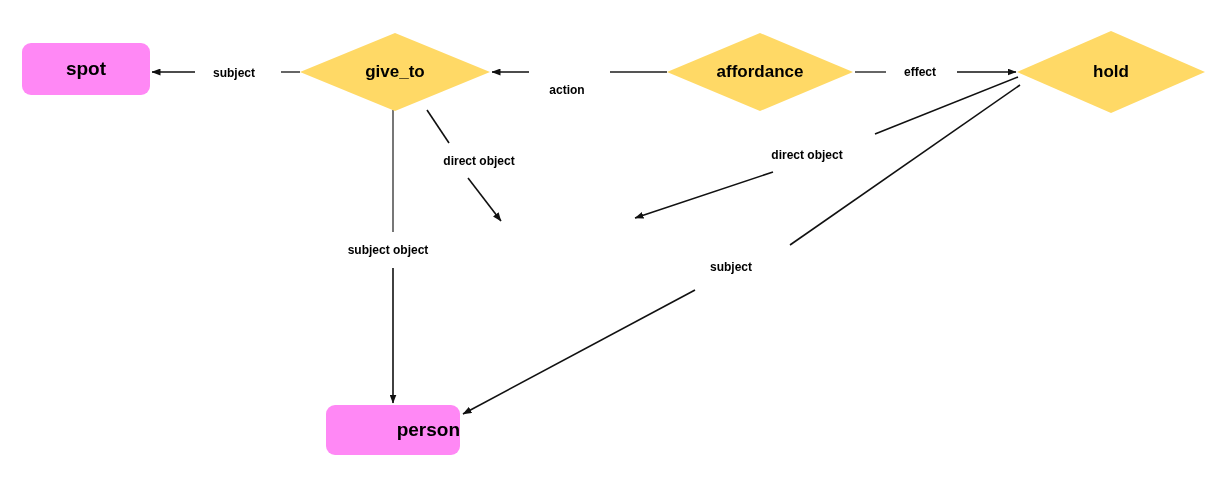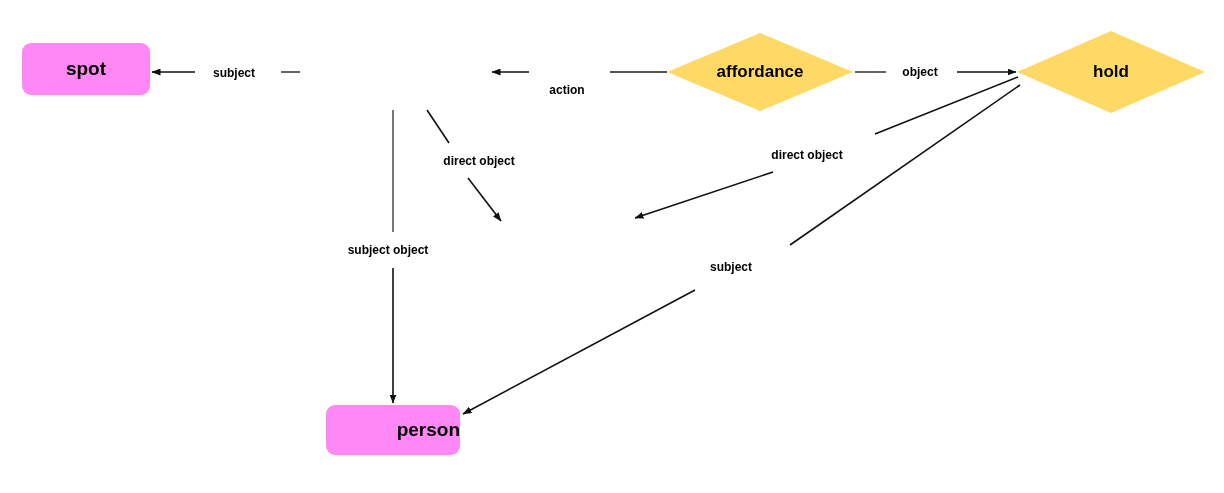--- a/index.html
+++ b/index.html
@@ -117,37 +117,41 @@
     <g>
       <line x1="1020" y1="85" x2="790" y2="245" stroke="#111111" stroke-width="1.6"></line>
       <line x1="695" y1="290" x2="463" y2="414" stroke="#111111" stroke-width="1.6" marker-end="url(#arrowhead)"></line>
     </g>
   </svg>
 
   <div class="node node-entity" style="left:22px; top:43px; width:128px; height:52px;">
     <span>spot</span>
   </div>
 
+  <div class="node node-predicate" style="left:300px; top:33px; width:190px; height:78px;">
+    <span class="diamond-shape"></span>
+    <span class="diamond-label">give_to</span>
+  </div>
 
   <div class="node node-predicate" style="left:667px; top:33px; width:186px; height:78px;">
     <span class="diamond-shape"></span>
     <span class="diamond-label">affordance</span>
   </div>
 
   <div class="node node-predicate" style="left:1017px; top:31px; width:188px; height:82px;">
     <span class="diamond-shape"></span>
     <span class="diamond-label">hold</span>
   </div>
 
 
   <div class="node node-entity" style="left:326px; top:405px; width:134px; height:50px;justify-content:flex-end;">
     <span>person</span>
   </div>
 
   <div class="edge-label" style="left:234px; top:73px;">subject</div>
   <div class="edge-label" style="left:567px; top:90px;">action</div>
-  <div class="edge-label" style="left:920px; top:72px;">object</div>
+  <div class="edge-label" style="left:920px; top:72px;">effect</div>
   <div class="edge-label" style="left:479px; top:161px;">direct object</div>
   <div class="edge-label" style="left:388px; top:250px;">subject object</div>
   <div class="edge-label" style="left:807px; top:155px;">direct object</div>
   <div class="edge-label" style="left:731px; top:267px;">subject</div>
 
 </div>
 
 </body></html>

